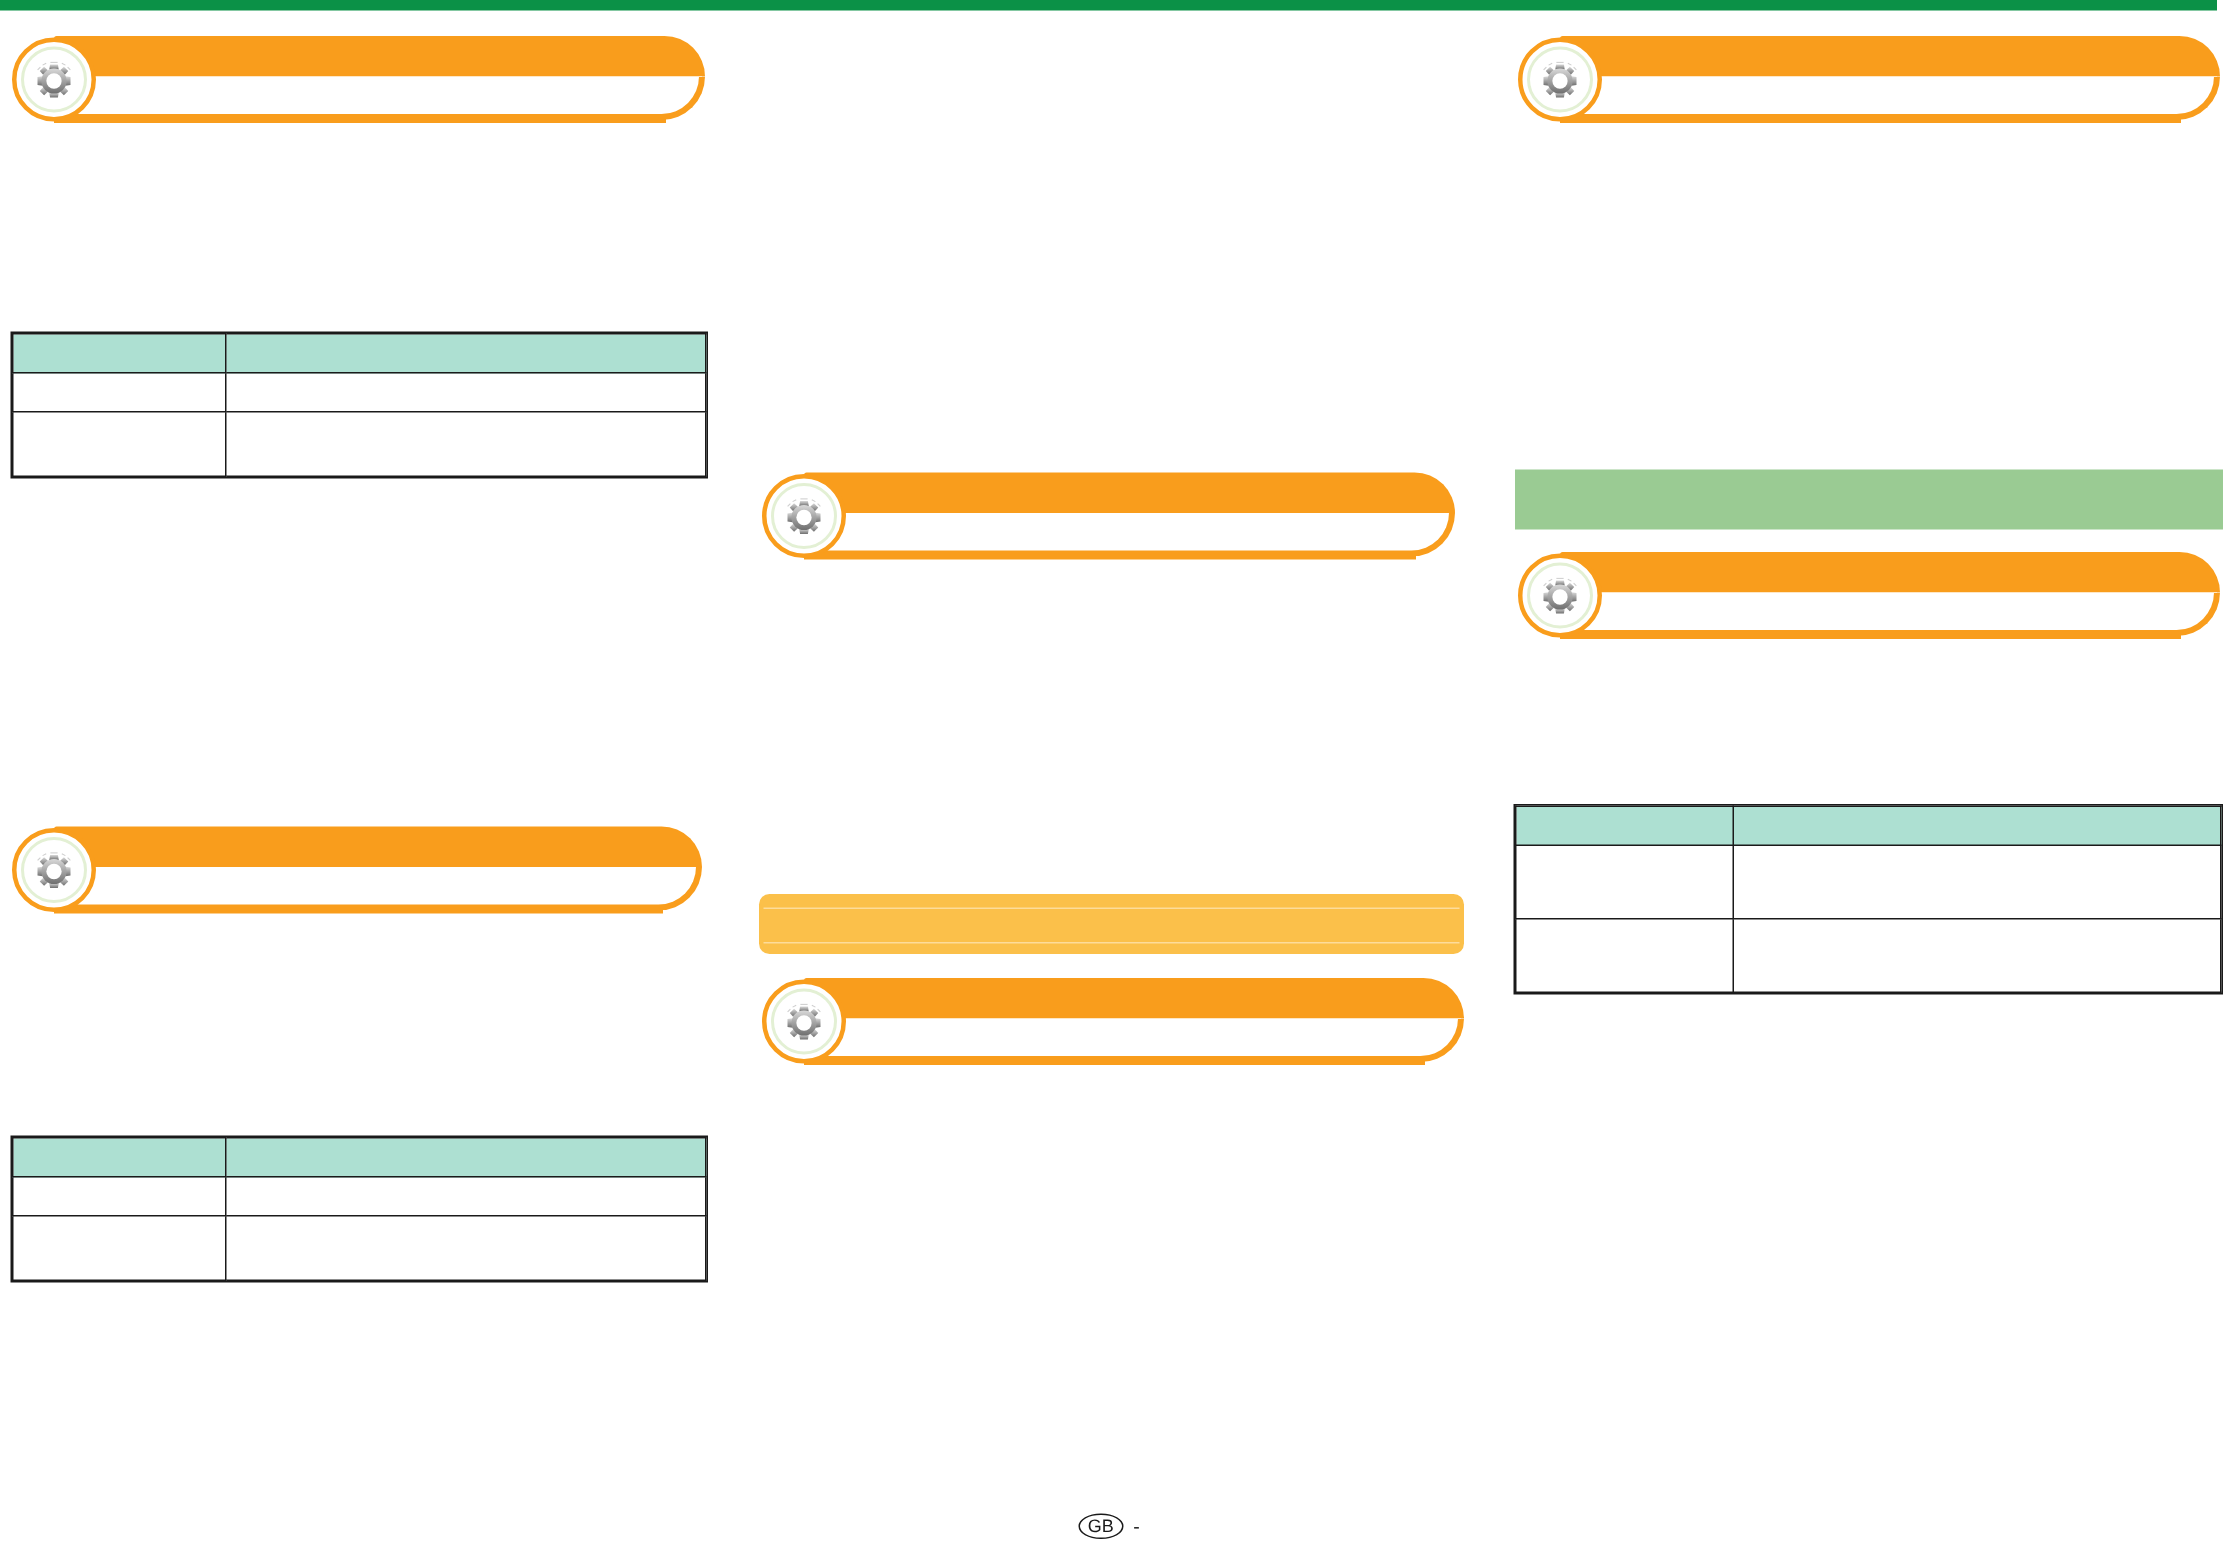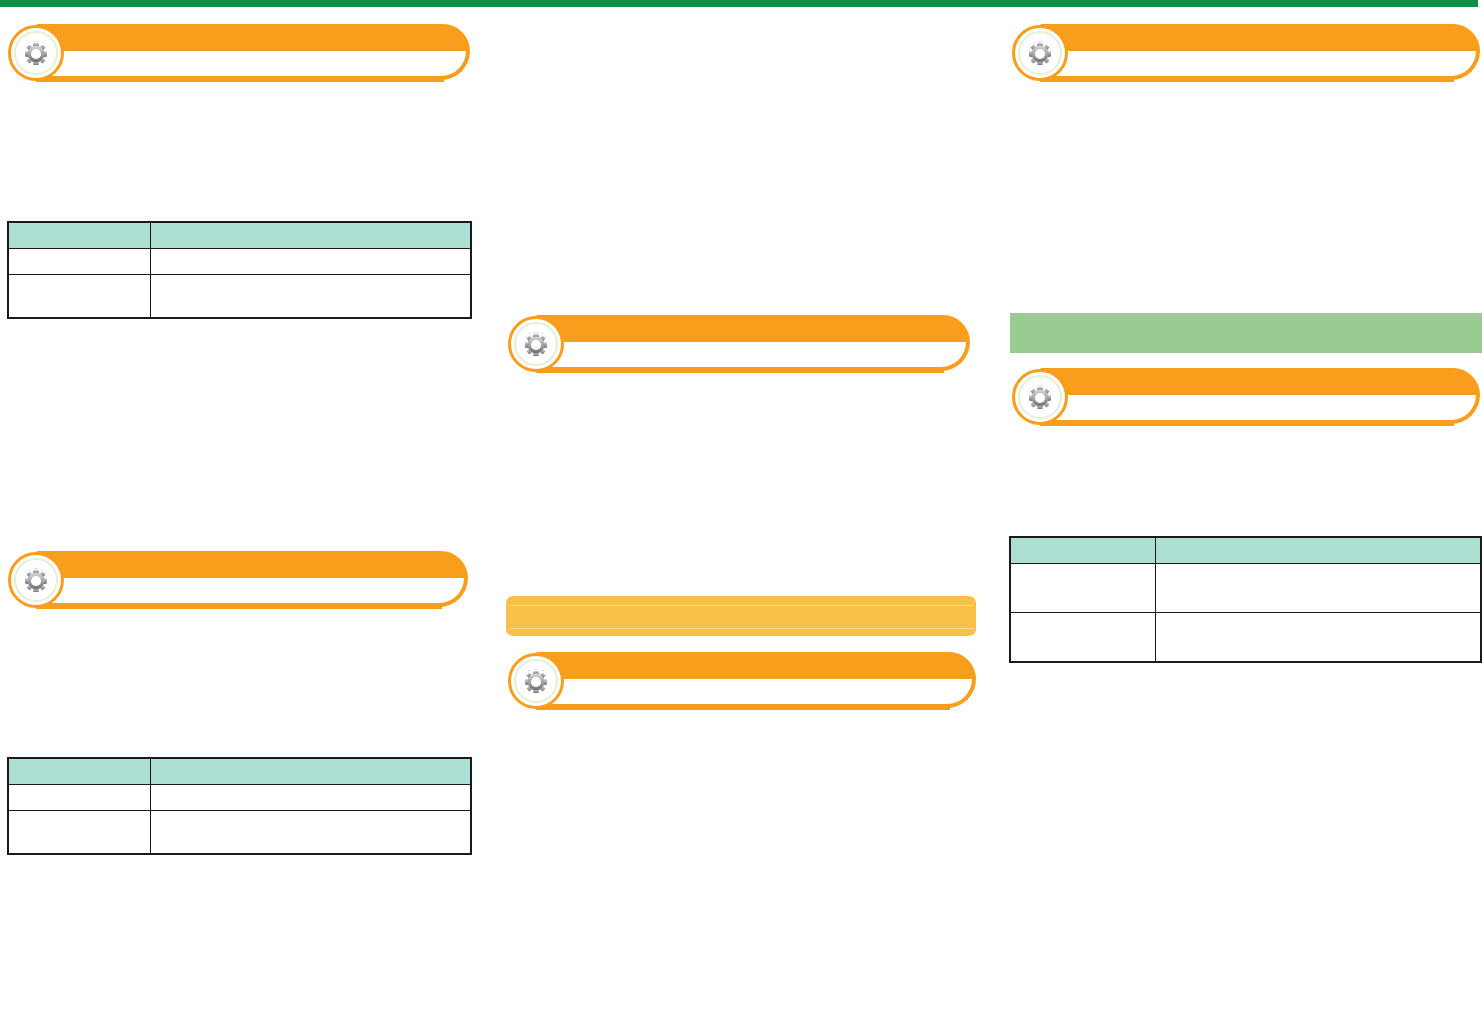--- a/index.html
+++ b/index.html
@@ -459,14 +459,17 @@
         <td style="height:44px"></td>
         <td></td>
       </tr>
       <tr>
         <td style="height:44px"></td>
         <td></td>
       </tr>
     </tbody>
   </table>
 
+  <div class="footer">
+    <span class="gb">GB</span><span class="dash">-</span><span class="pagenum"></span>
+  </div>
 
 </div>
 
 </body></html>

